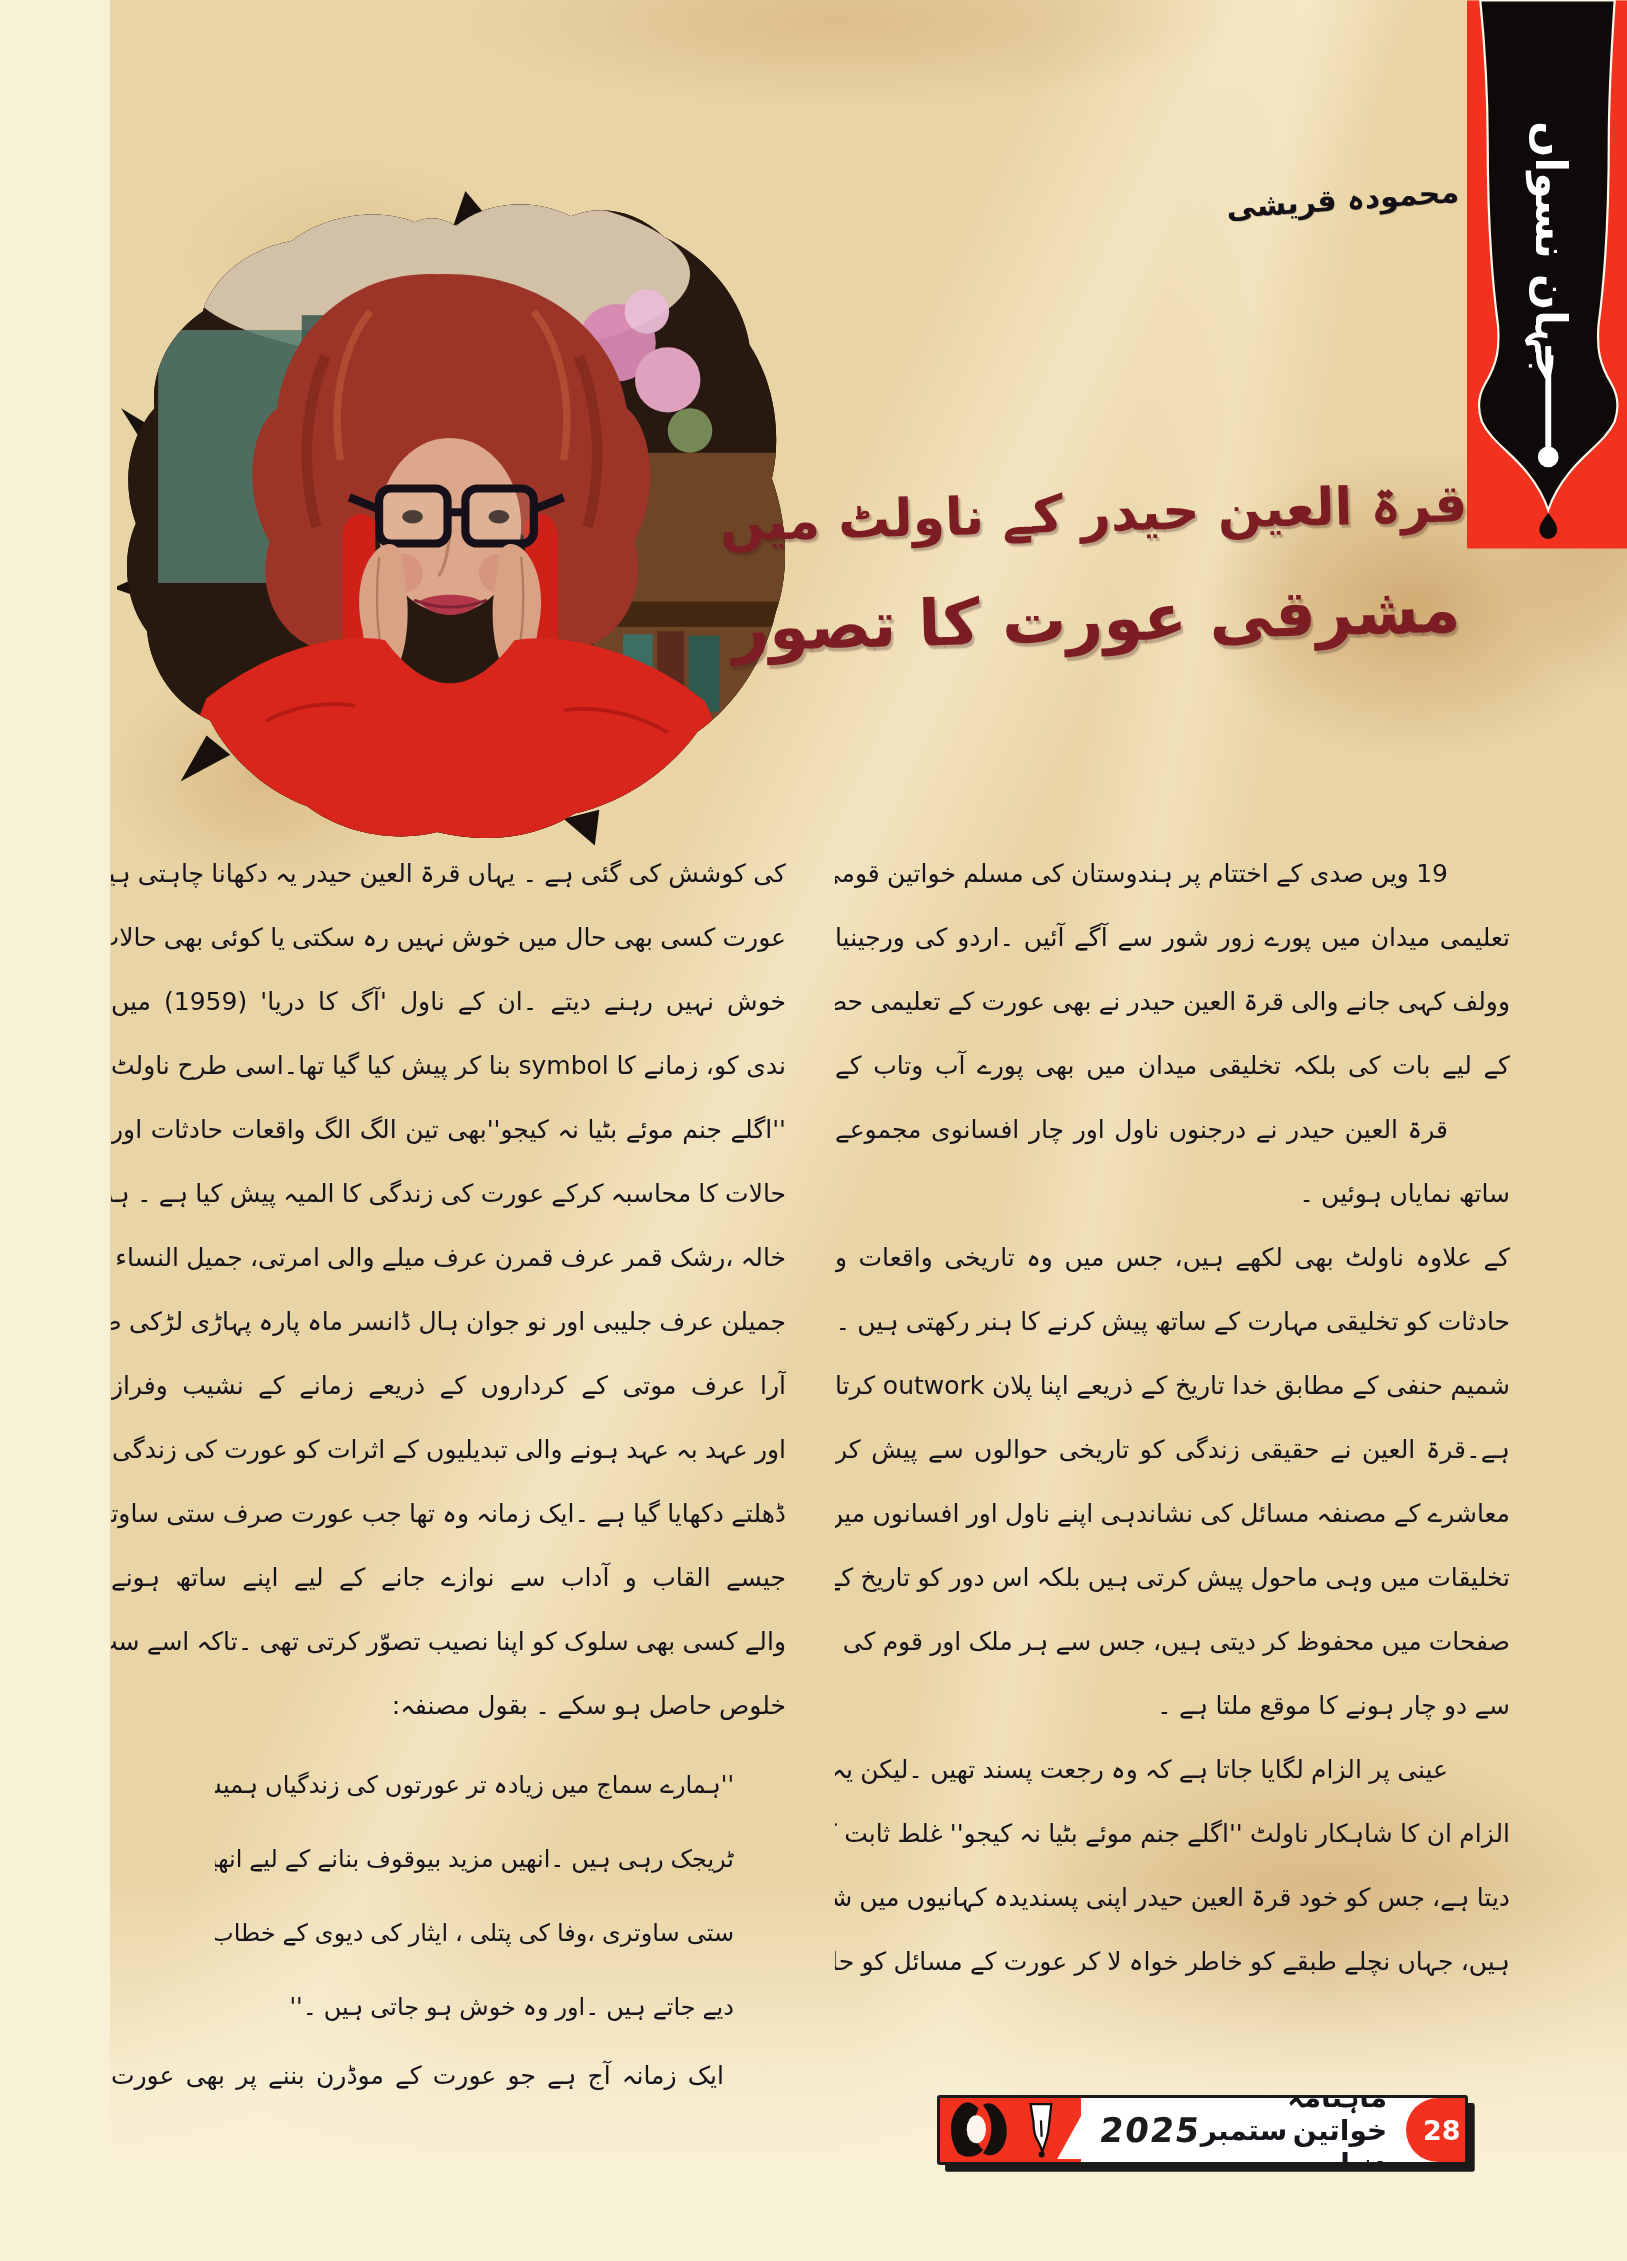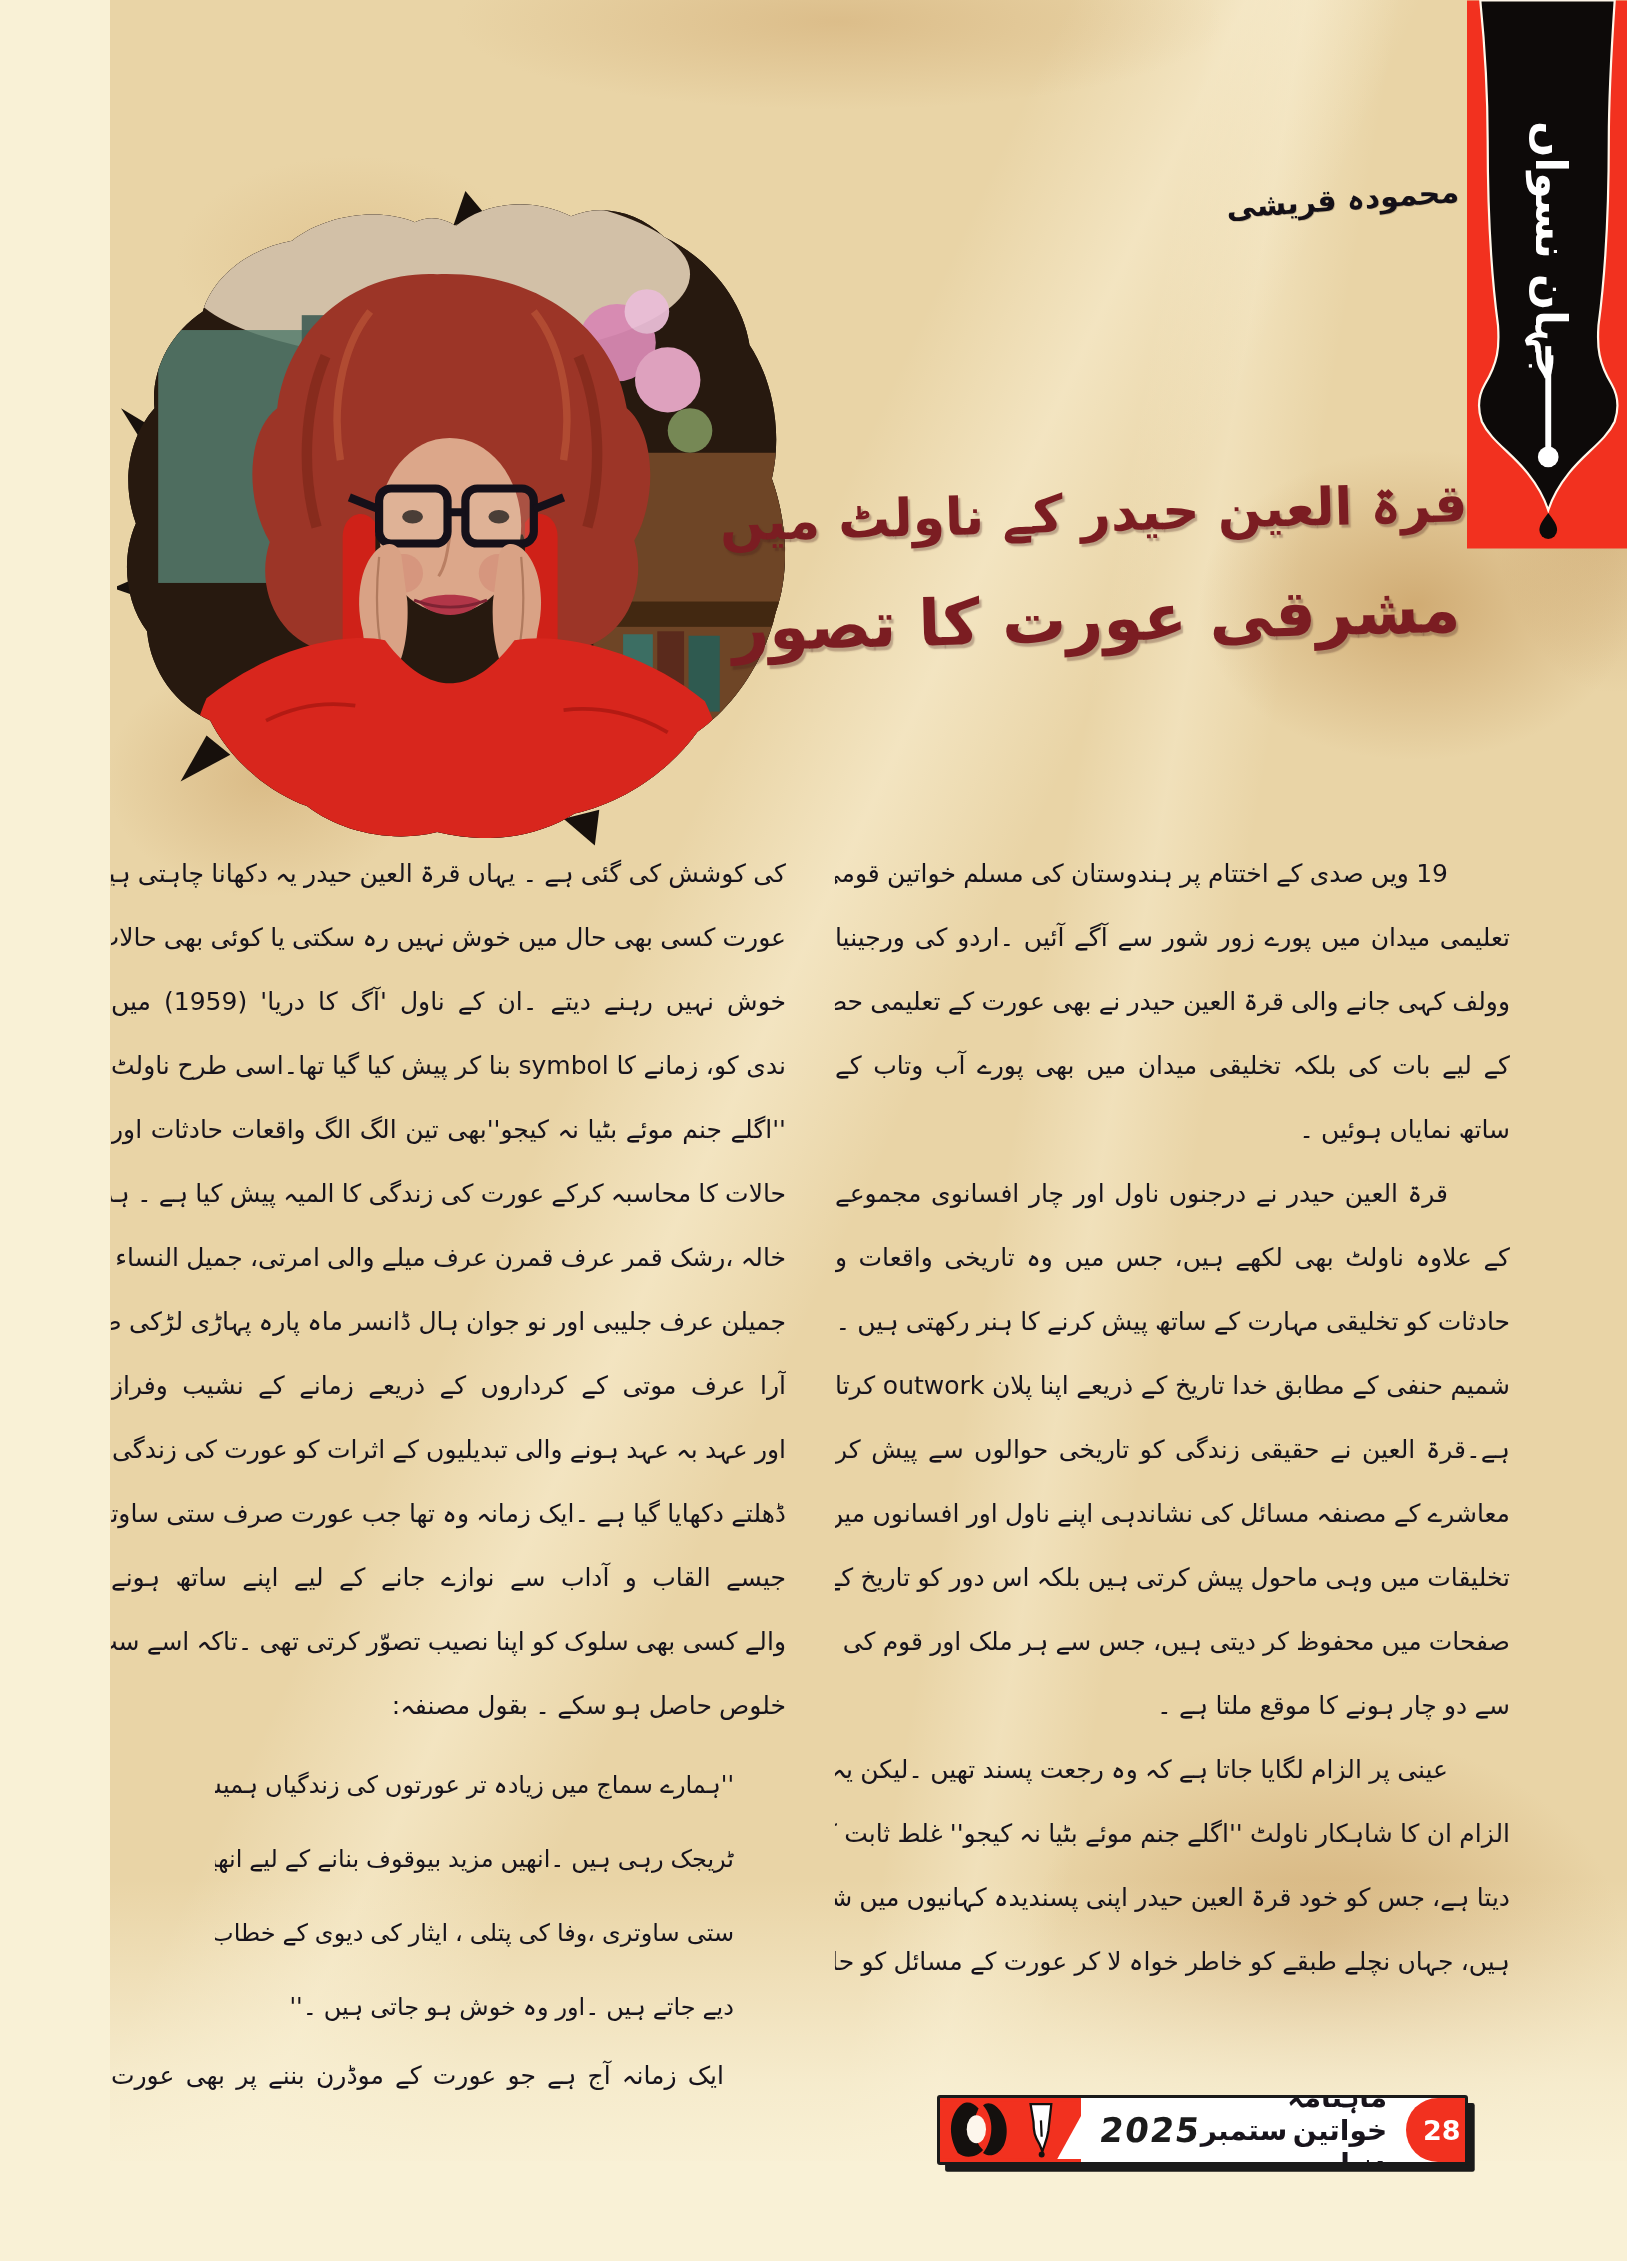--- a/index.html
+++ b/index.html
@@ -206,22 +206,22 @@
         <path d="M200,720 C240,700 280,694 320,700 M600,706 C650,700 700,712 740,736" stroke="#a31510" stroke-width="5" fill="none" opacity="0.7"></path>
       </g>
     </svg>
   </div>
 
   <div class="col col-right">
       <div class="bline indent">19 ویں صدی کے اختتام پر ہندوستان کی مسلم خواتین قومی و</div>
       <div class="bline">تعلیمی میدان میں پورے زور شور سے آگے آئیں ۔اردو کی ورجینیا</div>
       <div class="bline">وولف کہی جانے والی قرۃ العین حیدر نے بھی عورت کے تعلیمی حصول</div>
       <div class="bline">کے لیے بات کی بلکہ تخلیقی میدان میں بھی پورے آب وتاب کے</div>
+      <div class="bline indent">قرۃ العین حیدر نے درجنوں ناول اور چار افسانوی مجموعے</div>
       <div class="bline end">ساتھ نمایاں ہوئیں ۔</div>
-      <div class="bline indent">قرۃ العین حیدر نے درجنوں ناول اور چار افسانوی مجموعے</div>
       <div class="bline">کے علاوہ ناولٹ بھی لکھے ہیں، جس میں وہ تاریخی واقعات و</div>
       <div class="bline">حادثات کو تخلیقی مہارت کے ساتھ پیش کرنے کا ہنر رکھتی ہیں ۔ چونکہ</div>
       <div class="bline">شمیم حنفی کے مطابق خدا تاریخ کے ذریعے اپنا پلان outwork کرتا</div>
       <div class="bline">ہے۔قرۃ العین نے حقیقی زندگی کو تاریخی حوالوں سے پیش کر</div>
       <div class="bline">معاشرے کے مصنفہ مسائل کی نشاندہی اپنے ناول اور افسانوں میں</div>
       <div class="bline">تخلیقات میں وہی ماحول پیش کرتی ہیں بلکہ اس دور کو تاریخ کے</div>
       <div class="bline">صفحات میں محفوظ کر دیتی ہیں، جس سے ہر ملک اور قوم کی ذہنیت</div>
       <div class="bline end">سے دو چار ہونے کا موقع ملتا ہے ۔</div>
       <div class="bline indent">عینی پر الزام لگایا جاتا ہے کہ وہ رجعت پسند تھیں ۔لیکن یہ</div>
       <div class="bline">الزام ان کا شاہکار ناولٹ ''اگلے جنم موئے بٹیا نہ کیجو'' غلط ثابت کر</div>

